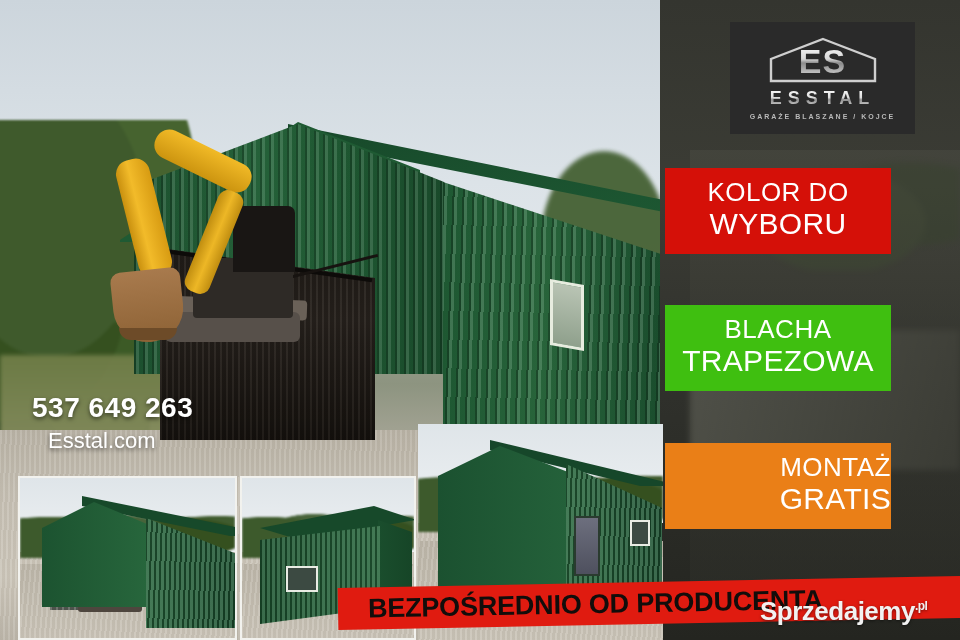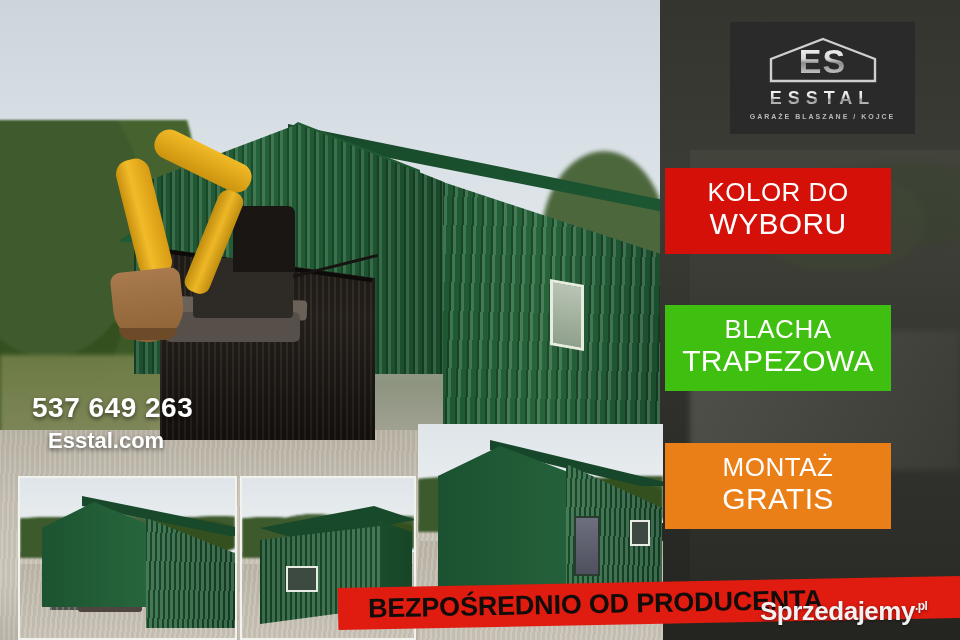--- a/index.html
+++ b/index.html
@@ -113,26 +113,26 @@
         -webkit-background-clip:text;background-clip:text;color:transparent;}
   .logo-sub{font-size:7px;letter-spacing:2px;color:#b9b9b9;margin-top:4px;font-weight:bold;}
 
   
   .badge{position:absolute;left:665px;width:226px;padding:10px 0 13px;
         text-align:center;color:#fff;}
   .badge .l1{font-size:26px;font-weight:normal;line-height:1.12;letter-spacing:.5px;}
   .badge .l2{font-size:30px;font-weight:normal;line-height:1.12;letter-spacing:.3px;}
   .b-red{top:168px;background:#d51008;}
   .b-green{top:305px;background:#3fbf10;}
-  .b-orange{top:443px;background:#ea7f17;}
+  .b-orange{top:443px;background:#ea7f17;text-align:right;}
 
   
   .phone{position:absolute;left:32px;top:392px;font-size:28px;font-weight:bold;color:#fff;
         text-shadow:0 2px 4px rgba(0,0,0,.55);letter-spacing:.5px;}
-  .site{position:absolute;left:48px;top:428px;font-size:22px;font-weight:bold;color:#fff;
+  .site{position:absolute;left:48px;top:428px;font-size:22px;font-weight:normal;color:#fff;
         text-shadow:0 2px 4px rgba(0,0,0,.55);}
 
   
   .thumb{position:absolute;overflow:hidden;border:2px solid #f2f2ee;}
   .t1{left:18px;top:476px;width:215px;height:160px;}
   .t2{left:240px;top:476px;width:172px;height:160px;}
   .t3{left:418px;top:424px;width:245px;height:216px;border:none;}
   .t-sky{position:absolute;left:0;top:0;width:100%;height:46%;
         background:linear-gradient(#dfe5e9,#eef1f3);}
   .t-trees{position:absolute;left:0;top:10%;width:100%;height:40%;

